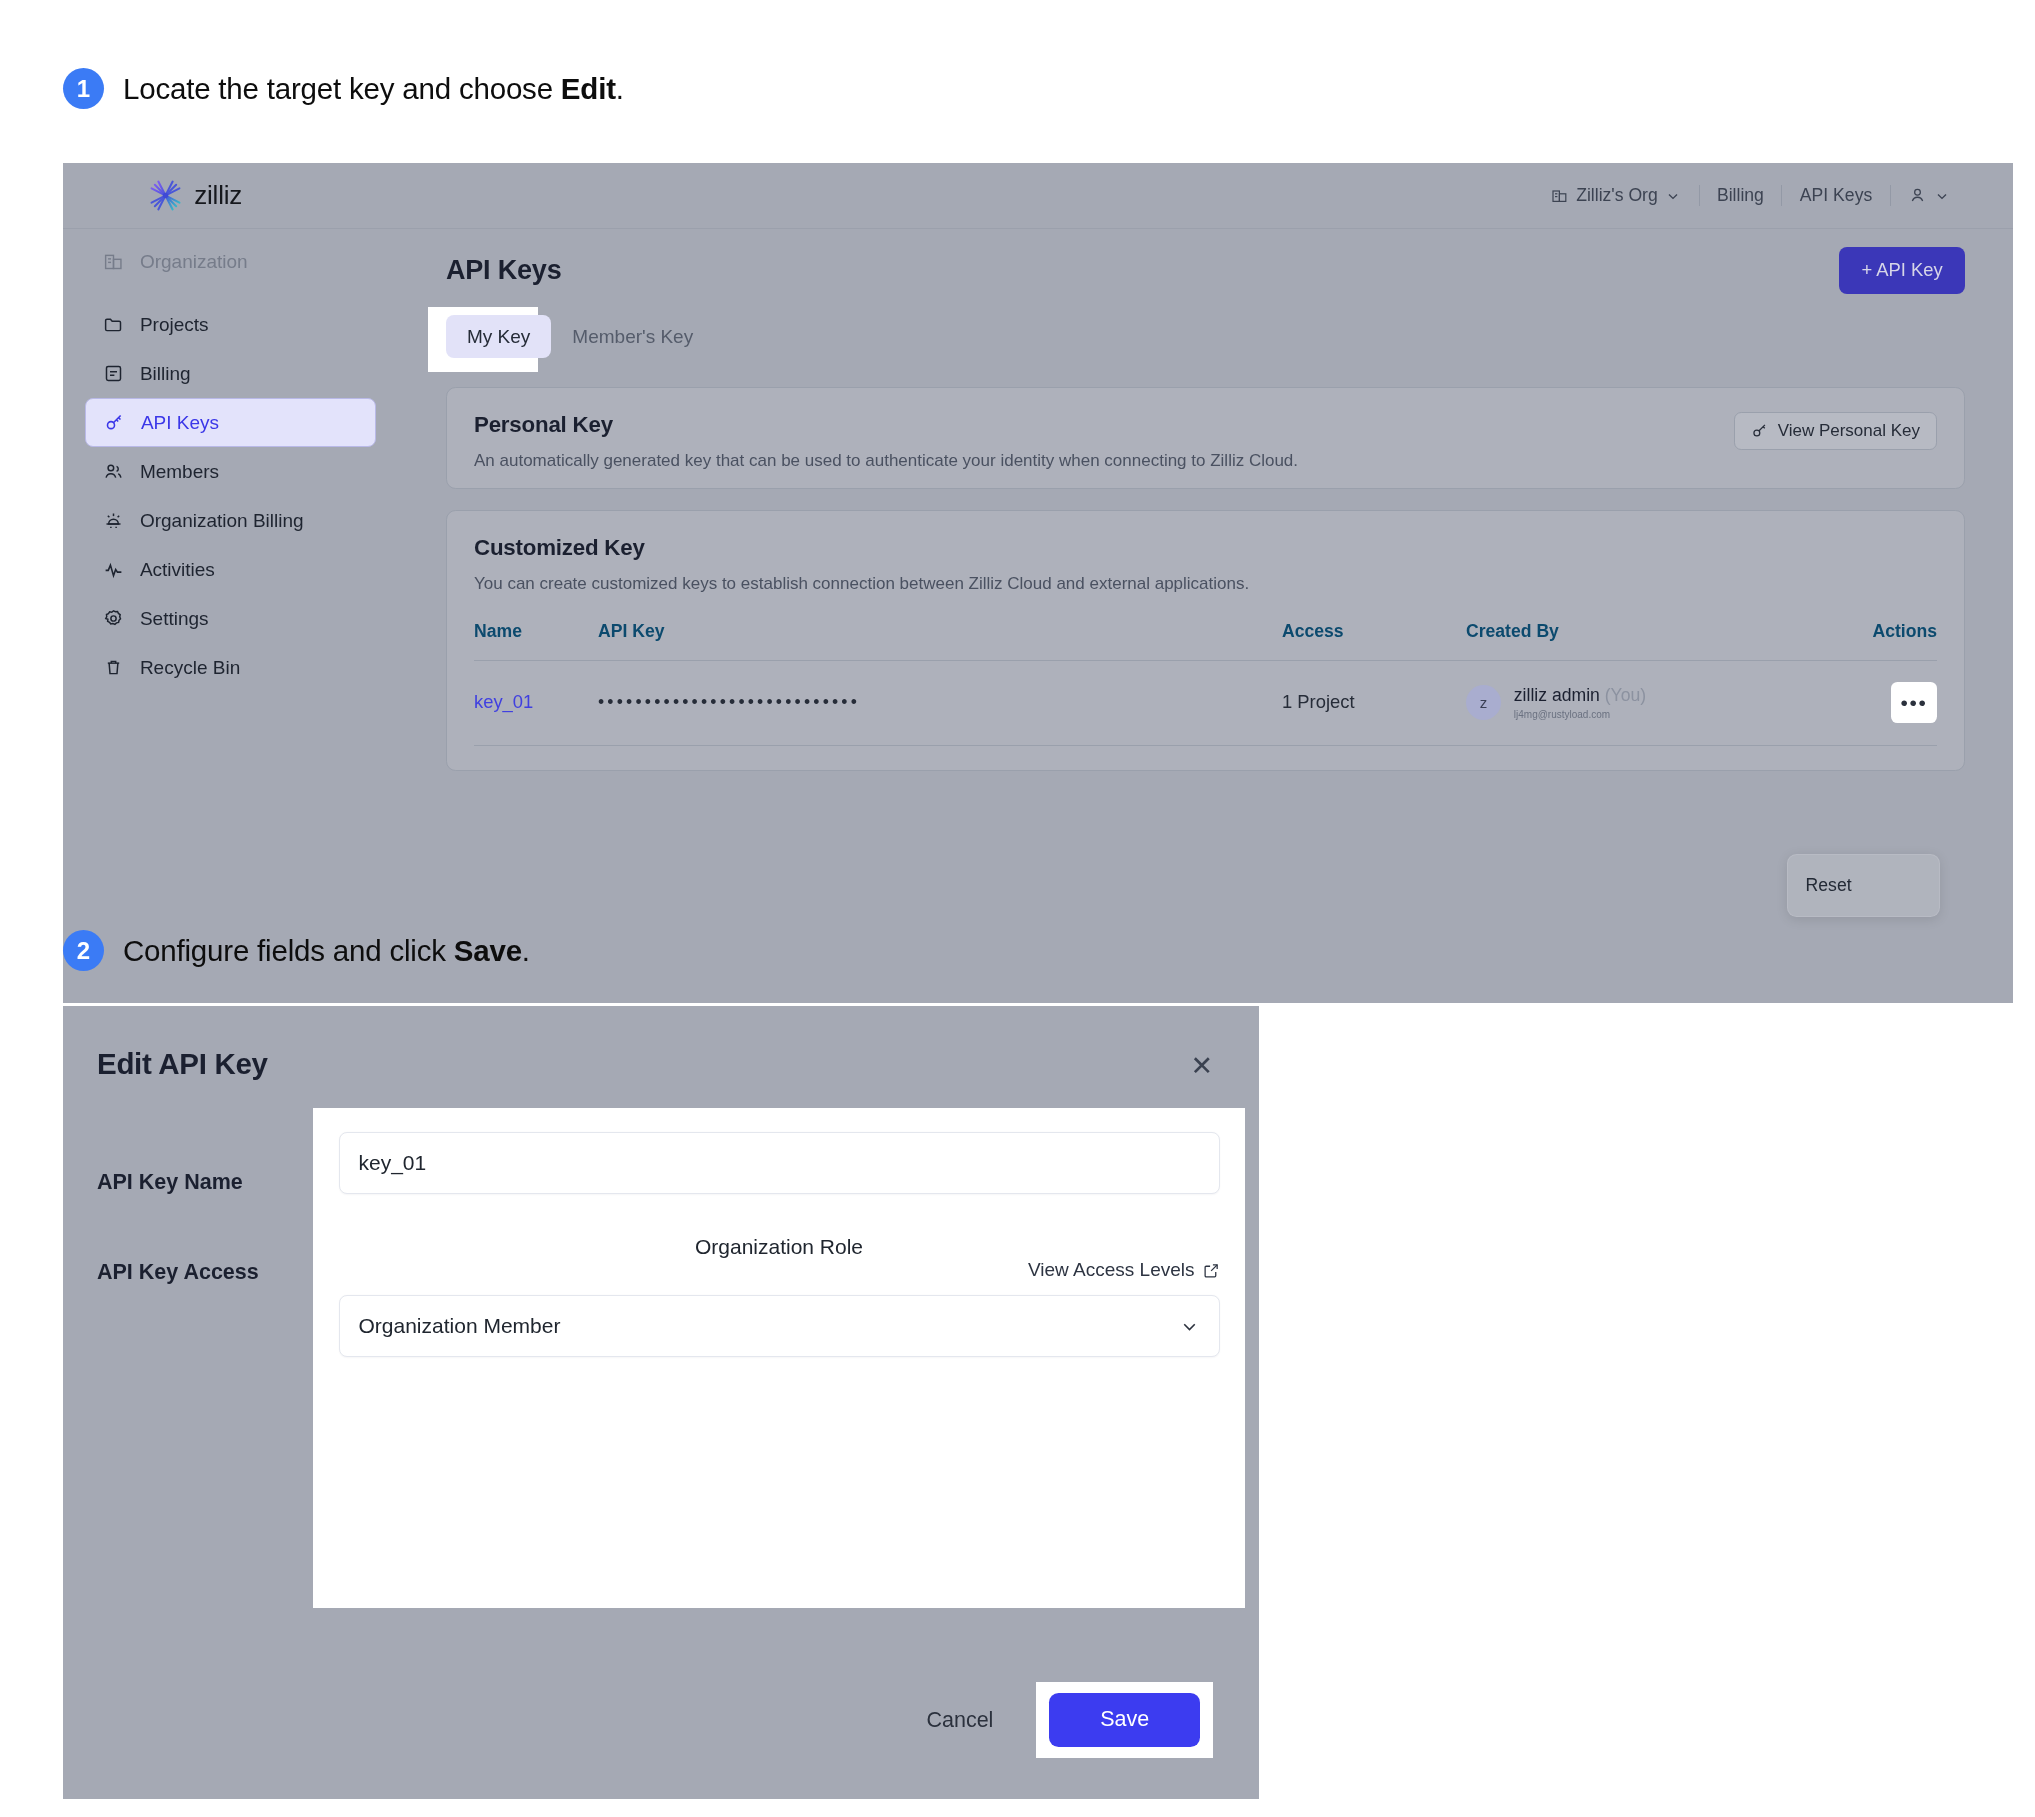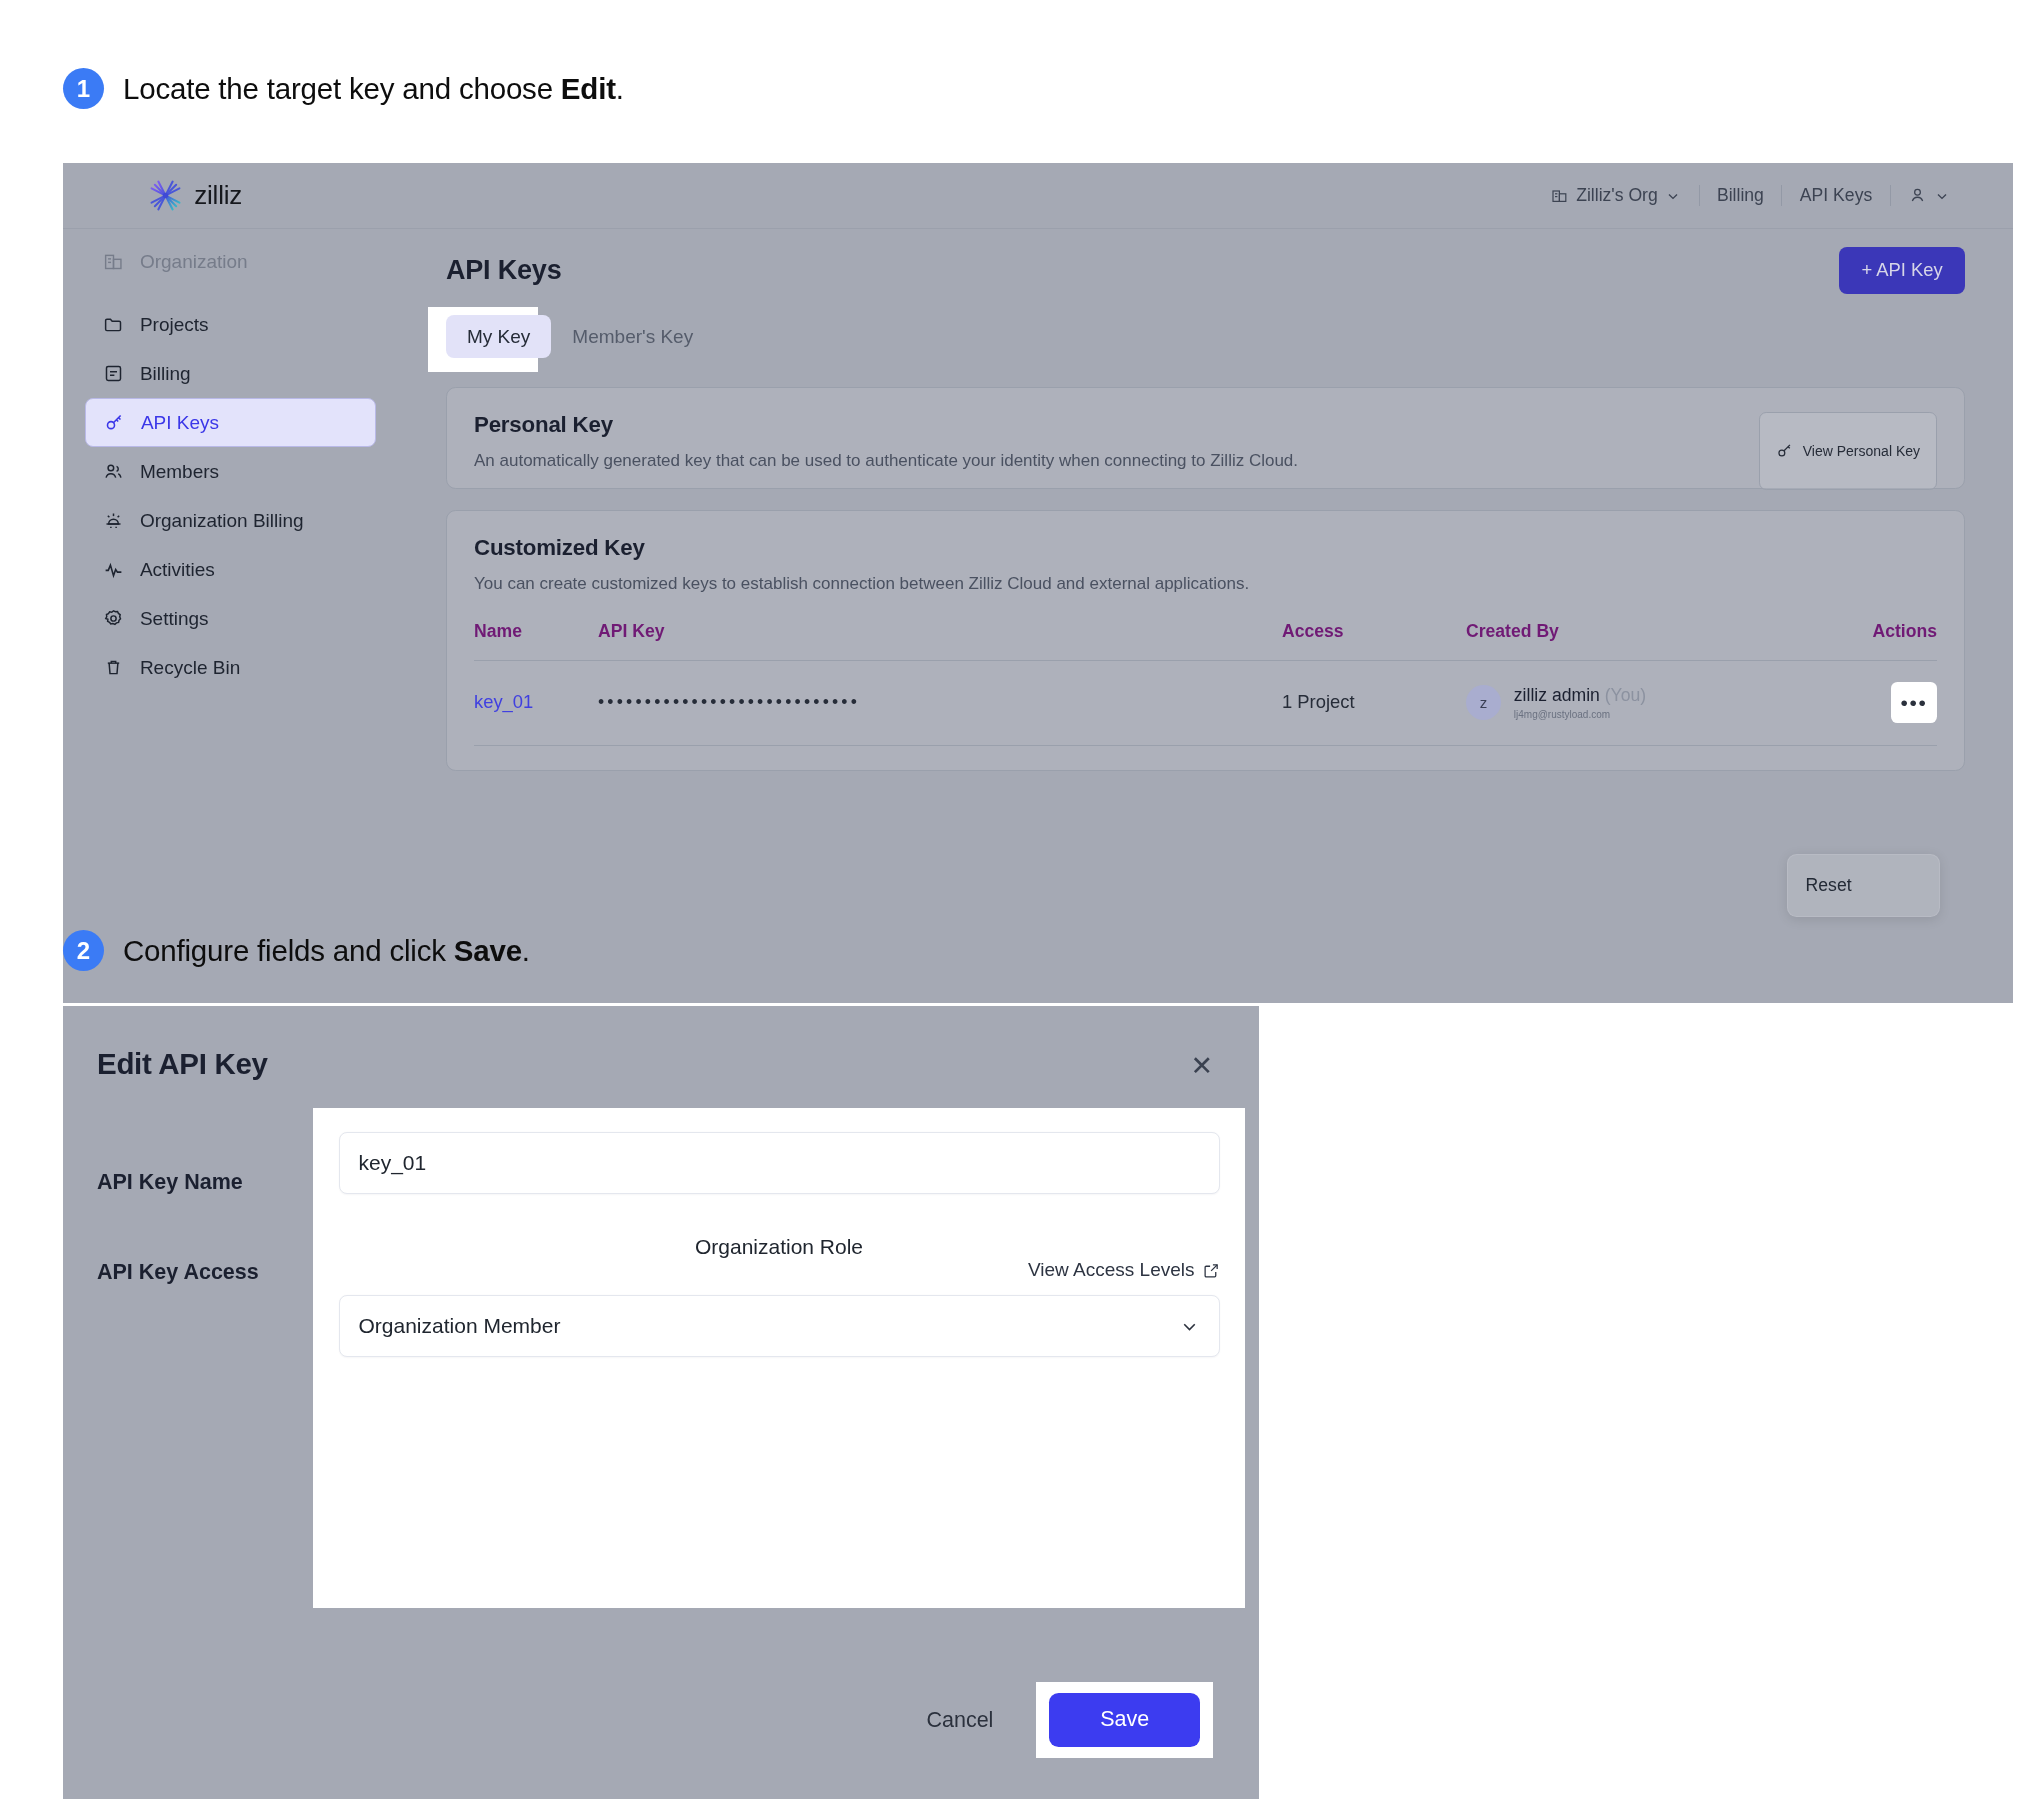--- a/index.html
+++ b/index.html
@@ -86,27 +86,27 @@
     margin-top: 21px; background: rgba(255,255,255,0.10);
     border: 0.8px solid #9aa0ac; border-radius: 9.6px;
     padding: 24px 27px;
   }
   .card.personal { display:flex; align-items:flex-start; height: 102px; }
   .card-title { font-size:22.3px; font-weight:700; color:#1b2030; letter-spacing:-0.2px;}
   .card-sub { font-size:17px; color:#4a5161; margin-top: 13px; }
   .btn-ghost {
     margin-left:auto; border:0.8px solid #9aa0ac; border-radius:7.2px;
     background: rgba(255,255,255,0.12);
-    font-size:14px; color:#262c38; padding: 29px 16px;
+    font-size:17px; color:#262c38; padding: 8px 16px;
     display:flex; align-items:center; gap:8.8px; white-space:nowrap;
   }
 
   table.keys { width:100%; border-collapse: collapse; margin-top: 27px; }
   table.keys th {
-    text-align:left; font-size:17.6px; font-weight:700; color:#701a75;
+    text-align:left; font-size:17.6px; font-weight:700; color:#0c4a6e;
     padding-bottom: 17.6px; border-bottom:0.8px solid #9aa0ac;
   }
   table.keys td {
     padding: 21px 0 22.3px 0; border-bottom:0.8px solid #9aa0ac; vertical-align: middle;
   }
   .key-name { font-size:18.4px; color:#4040e0; }
   .key-dots { font-size:17.6px; letter-spacing:3.2px; color:#262c38; }
   .access-cell { font-size:18.4px; color:#262c38; }
   .creator { display:flex; align-items:center; gap:12.8px; }
   .avatar {

